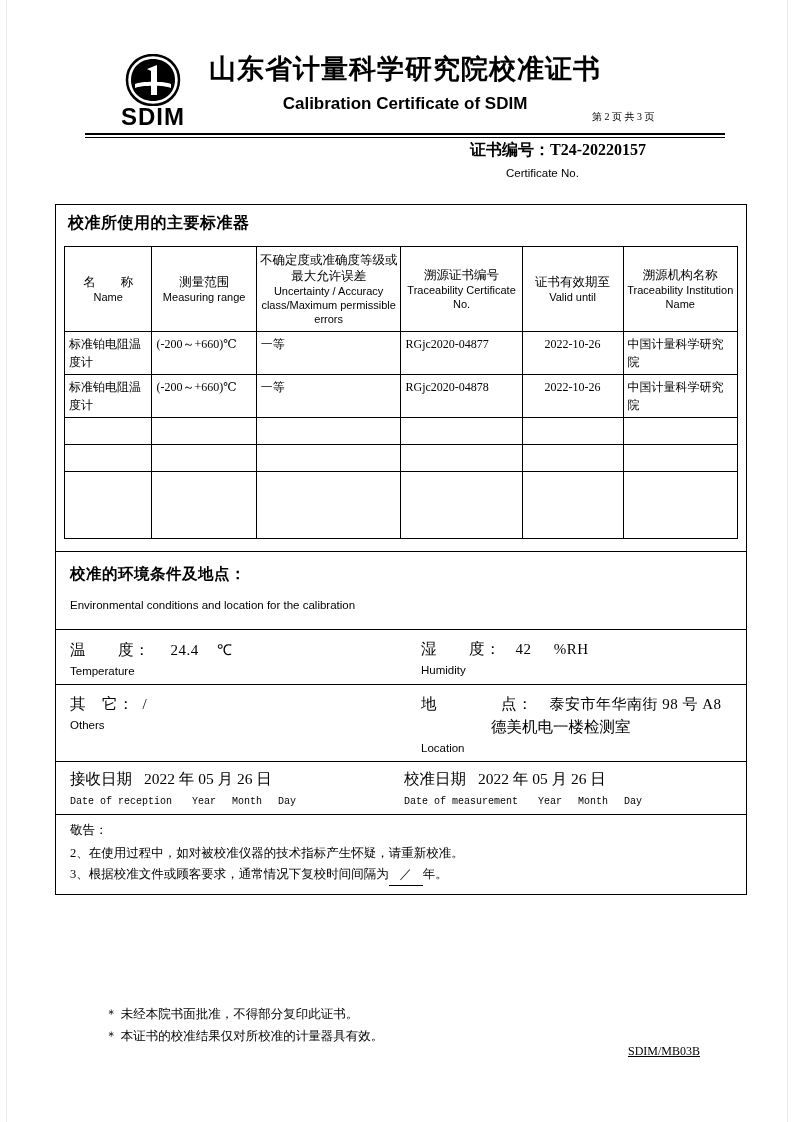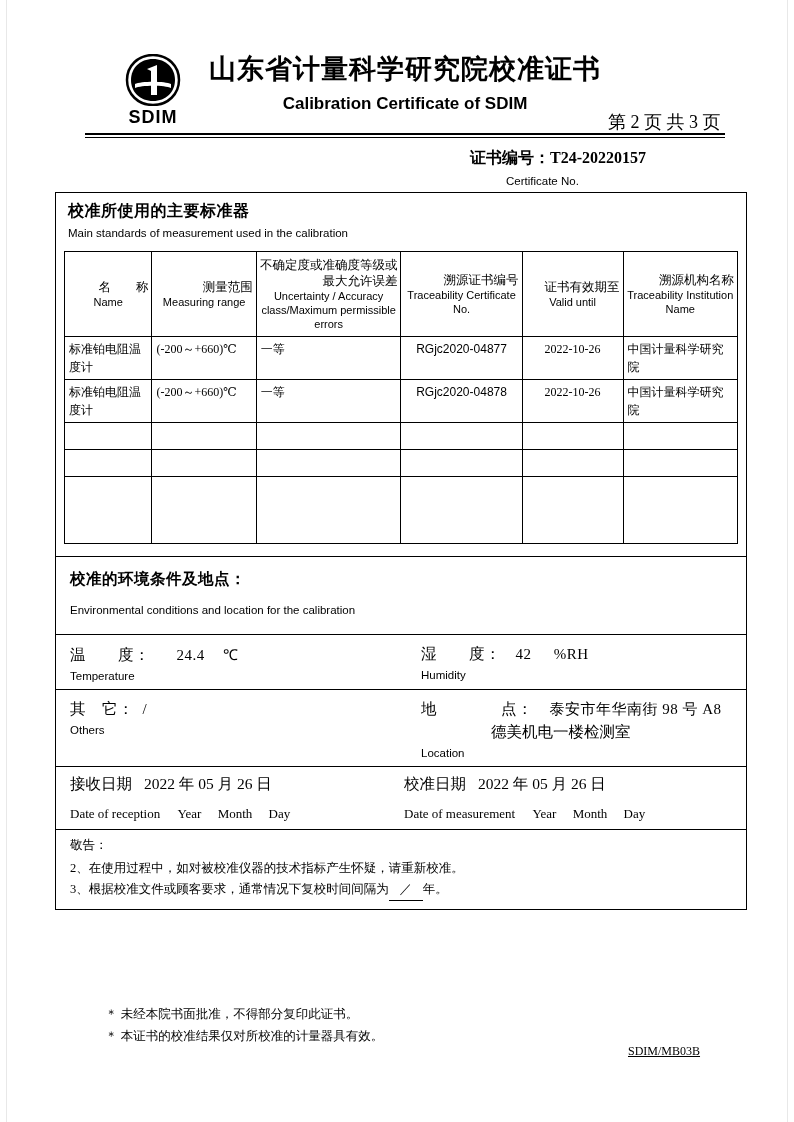--- a/index.html
+++ b/index.html
@@ -41,21 +41,21 @@
   .logo-mark {
     width: 56px;
     height: 52px;
     margin: 0 auto;
     position: relative;
   }
   .logo-mark svg { display: block; }
   .logo-text {
     font-family: "Liberation Sans", sans-serif;
     font-weight: bold;
-    font-size: 18px;
+    font-size: 24px;
     letter-spacing: 1px;
     line-height: 20px;
     margin-top: 1px;
   }
   .title-block {
     position: absolute;
     left: 200px;
     top: 4px;
     width: 410px;
     text-align: center;
@@ -71,23 +71,23 @@
   .title-en {
     font-family: "Liberation Sans", sans-serif;
     font-weight: bold;
     font-size: 17px;
     line-height: 24px;
     margin-top: 6px;
     white-space: nowrap;
   }
   .page-no {
     position: absolute;
-    left: 608px;
+    left: 592px;
     top: 62px;
-    font-size: 18px;
+    font-size: 10px;
     white-space: nowrap;
   }
   .hrule {
     position: absolute;
     left: 85px;
     top: 85px;
     width: 640px;
     border-top: 2px solid #000;
   }
   .hrule2 {
@@ -95,40 +95,40 @@
     left: 85px;
     top: 89px;
     width: 640px;
     border-top: 1px solid #000;
   }
 
   
   .cert-no {
     position: absolute;
     left: 470px;
-    top: 148px;
+    top: 140px;
     width: 260px;
   }
   .cert-no-cn {
     font-size: 16px;
     font-weight: bold;
     white-space: nowrap;
   }
   .cert-no-en {
     font-family: "Liberation Sans", sans-serif;
     font-size: 11.5px;
     margin-top: 6px;
     margin-left: 36px;
   }
 
   
   .frame {
     position: absolute;
     left: 55px;
-    top: 192px;
+    top: 204px;
     width: 692px;
     border: 1px solid #000;
     box-sizing: border-box;
   }
   .sect {
     border-bottom: 1px solid #000;
     box-sizing: border-box;
   }
   .sect:last-child { border-bottom: none; }
 
@@ -156,35 +156,35 @@
     border: 1px solid #000;
     vertical-align: top;
     padding: 3px 4px;
   }
   table.std th {
     text-align: center;
     font-weight: normal;
     padding: 5px 3px;
     vertical-align: middle;
   }
-  .th-cn { font-size: 12.5px; line-height: 16px; text-align: right; }
+  .th-cn { font-size: 12.5px; line-height: 16px; }
   .th-en {
     font-family: "Liberation Sans", sans-serif;
     font-size: 11px;
     line-height: 14px;
   }
   td.cell {
     font-size: 12px;
     line-height: 18px;
     height: 18px;
   }
   td.c-name { padding-left: 4px; }
   td.c-range { padding-left: 4px; }
   td.c-unc { padding-left: 6px; }
-  td.c-trace { text-align: center; font-family: Liberation Sans, sans-serif; }
+  td.c-trace { font-family: Liberation Serif, serif; }
   td.c-valid { text-align: center; }
   td.c-inst { padding-left: 6px; }
   td.blankrow { height: 20px; }
 
   
   .env-title-cn {
     font-size: 15.5px;
     font-weight: bold;
     letter-spacing: 0.5px;
   }
@@ -231,23 +231,23 @@
   .date-row {
     display: flex;
     padding: 7px 8px 6px 14px;
   }
   .date-cell { width: 50%; }
   .date-cn {
     font-size: 15.5px;
     white-space: nowrap;
   }
   .date-en {
-    font-family: Liberation Serif, serif;
-    font-size: 13px;
-    margin-top: 10px;
+    font-family: Liberation Mono, monospace;
+    font-size: 10px;
+    margin-top: 4px;
     white-space: nowrap;
   }
 
   
   .notice { padding: 7px 10px 8px 14px; }
   .notice-title {
     font-size: 12.5px;
     margin-bottom: 4px;
   }
   .notice-item {
@@ -330,21 +330,20 @@
       <span>证书编号：</span><span>T24-20220157</span>
     </div>
     <div class="cert-no-en">Certificate No.</div>
   </div>
 
   <div class="frame">
 
     <div class="sect">
       <div class="sect-pad">
         <div class="sect-title-cn">校准所使用的主要标准器</div>
-        <div class="sect-title-en">Main standards of measurement used in the calibration</div>
       </div>
 
       <div class="std-wrap">
         <table class="std">
           <colgroup>
             <col style="width:13%">
             <col style="width:15.5%">
             <col style="width:21.5%">
             <col style="width:18%">
             <col style="width:15%">
@@ -430,21 +429,21 @@
         <div class="env-title-cn">校准的环境条件及地点：</div>
         <div class="env-title-en">Environmental conditions and location for the calibration</div>
       </div>
     </div>
 
     <div class="sect">
       <div class="row2">
         <div class="half left">
           <div class="lbl-cn">
             <span>温　　度：</span>
-            <span class="val" style="margin-left:22px;">24.4</span>
+            <span class="val" style="margin-left:16px;">24.4</span>
             <span class="val" style="margin-left:14px;">℃</span>
           </div>
           <div class="lbl-en">Temperature</div>
         </div>
         <div class="half right">
           <div class="lbl-cn">
             <span>湿　　度：</span>
             <span class="val" style="margin-left:10px;">42</span>
             <span class="val" style="margin-left:18px;">%RH</span>
           </div>

